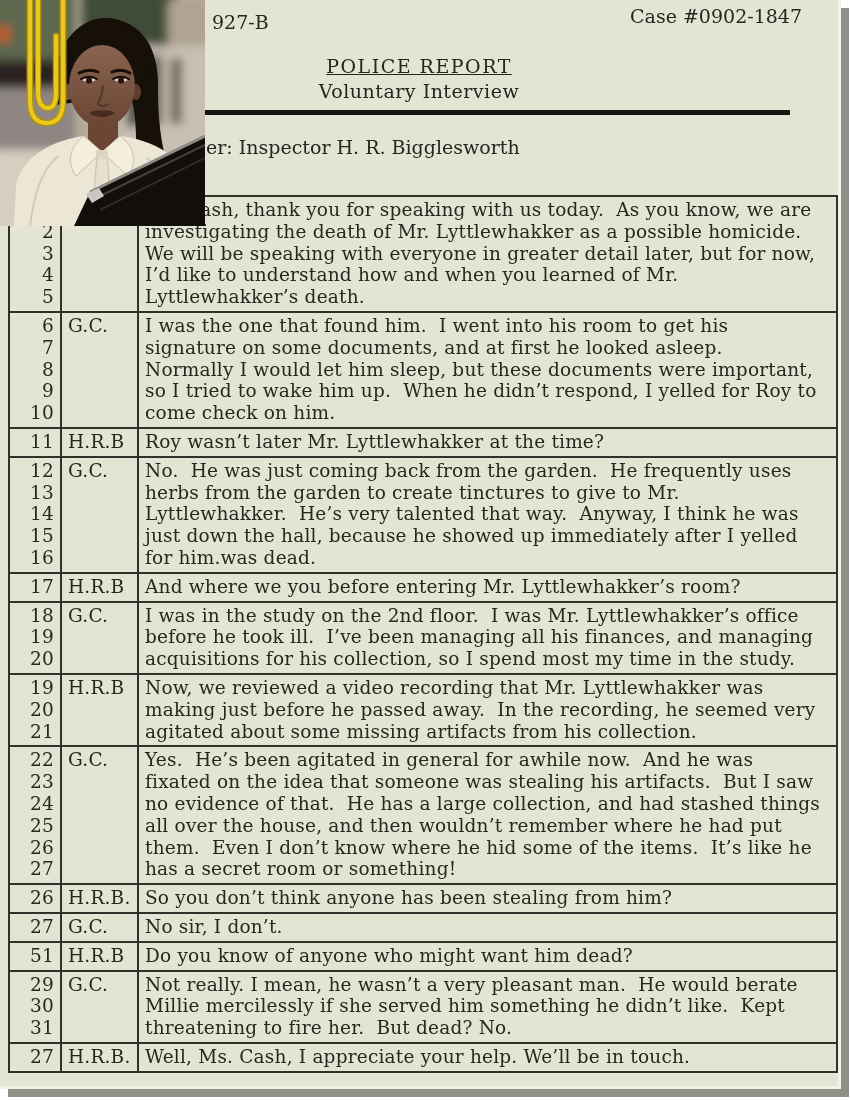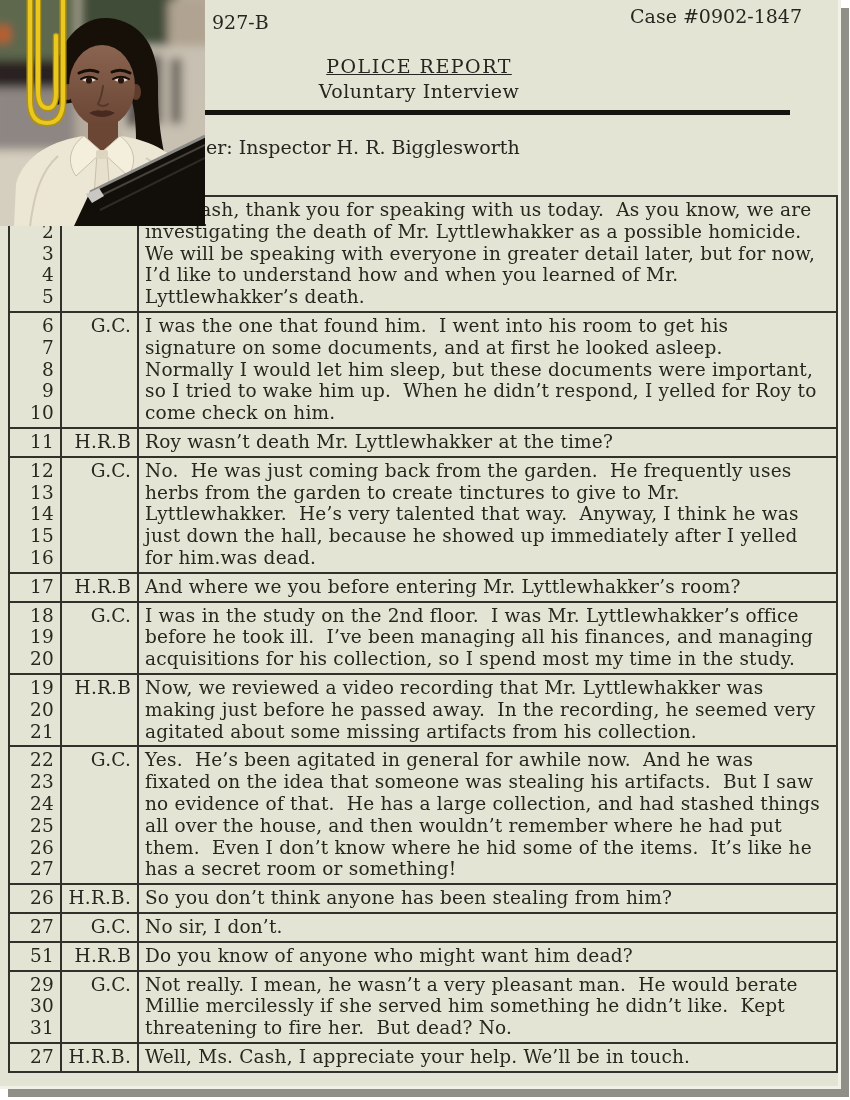--- a/index.html
+++ b/index.html
@@ -26,21 +26,21 @@
   table.transcript{
     position:absolute;left:8px;top:195px;width:830px;
     border-collapse:collapse;table-layout:fixed;
   }
   table.transcript td{
     border:2px solid #31302a;vertical-align:top;
     font-size:18.5px;line-height:21.8px;letter-spacing:.2px;
     white-space:pre;color:#28271f;padding:2px 6px 3px;
   }
   td.num{text-align:right;}
-  td.spk{text-align:right;}
+  td.spk{}
   td.txt{padding-left:6px;}
   .photo{position:absolute;left:0;top:0;width:205px;height:226px;display:block;}
 </style>
 </head>
 <body>
 
 <div class="canvas">
 
   <div class="page">
     <div class="hdr form-number">927-B</div>
@@ -79,21 +79,21 @@
             <td class="spk">G.C.</td>
             <td class="txt">I was the one that found him.  I went into his room to get his
 signature on some documents, and at first he looked asleep.
 Normally I would let him sleep, but these documents were important,
 so I tried to wake him up.  When he didn’t respond, I yelled for Roy to
 come check on him.</td>
           </tr>
           <tr>
             <td class="num">11</td>
             <td class="spk">H.R.B</td>
-            <td class="txt">Roy wasn’t death Mr. Lyttlewhakker at the time?</td>
+            <td class="txt">Roy wasn’t later Mr. Lyttlewhakker at the time?</td>
           </tr>
           <tr>
             <td class="num">12
 13
 14
 15
 16</td>
             <td class="spk">G.C.</td>
             <td class="txt">No.  He was just coming back from the garden.  He frequently uses
 herbs from the garden to create tinctures to give to Mr.

